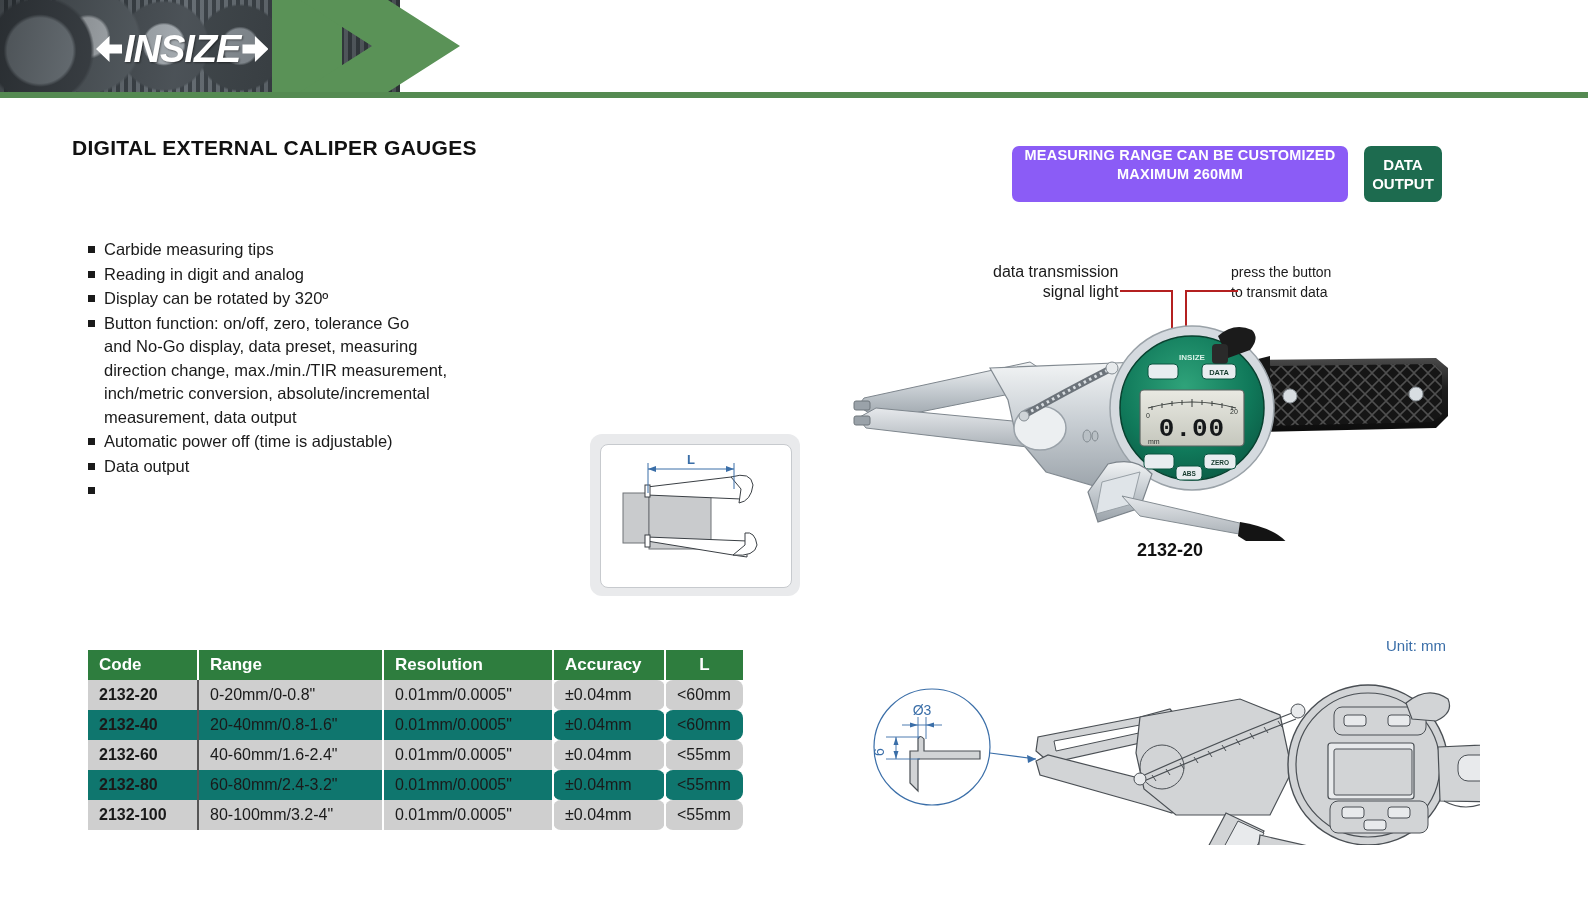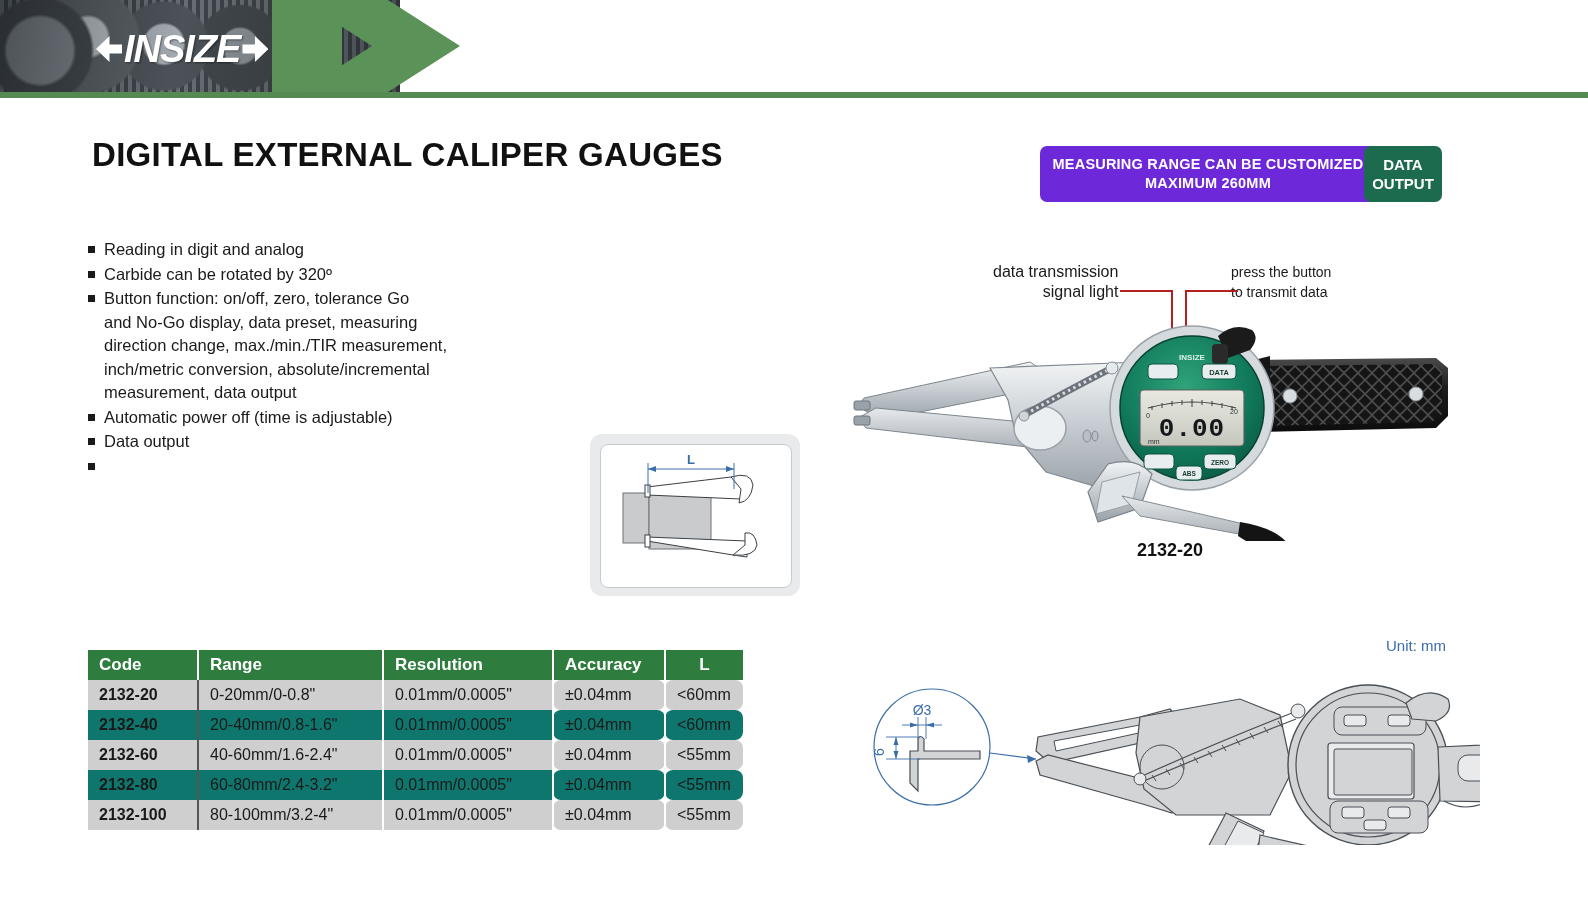--- a/index.html
+++ b/index.html
@@ -87,22 +87,22 @@
   .header-rule {
     position: absolute;
     left: 0; top: 92px;
     width: 1588px; height: 6px;
     background: #558a52;
   }
 
   
   .page-title {
     position: absolute;
-    left: 92px; top: 136px;
-    font-size: 33px;
+    left: 72px; top: 136px;
+    font-size: 21px;
     font-weight: bold;
     letter-spacing: .3px;
     color: #111111;
   }
 
   
   .features {
     position: absolute;
     left: 88px; top: 238px;
     width: 500px;
@@ -125,27 +125,26 @@
     color: #1a1a1a;
     white-space: pre-line;
   }
   .feature-text b { font-weight: bold; }
 
   
   .badge-range {
     position: absolute;
     left: 1012px; top: 146px;
     width: 336px; height: 56px;
-    background: #6d28d9;
+    background: #8b5cf6;
     border-radius: 7px;
     display: flex;
-    align-items: center;
+    align-items: flex-start;
     justify-content: center;
     text-align: center;
-    margin-left: 28px;
   }
   .badge-range span {
     color: #ffffff;
     font-size: 14.5px;
     font-weight: bold;
     line-height: 19px;
     letter-spacing: .2px;
     white-space: pre-line;
   }
   .badge-data {
@@ -293,25 +292,29 @@
     <div class="arrow-right"></div>
   </div>
 </div>
 <div class="header-rule"></div>
 
 <div class="page-title">DIGITAL EXTERNAL CALIPER GAUGES</div>
 
 <div class="features">
   <div class="feature-row">
     <div class="bullet-sq"></div>
-    <div class="feature-text">Reading in digit and analog</div>
+    <div class="feature-text">Carbide measuring tips</div>
   </div>
   <div class="feature-row">
     <div class="bullet-sq"></div>
-    <div class="feature-text">Carbide can be rotated by 320º</div>
+    <div class="feature-text">Reading in digit and analog</div>
+  </div>
+  <div class="feature-row">
+    <div class="bullet-sq"></div>
+    <div class="feature-text">Display can be rotated by 320º</div>
   </div>
   <div class="feature-row">
     <div class="bullet-sq"></div>
     <div class="feature-text">Button function: on/off, zero, tolerance Go
 and No-Go display, data preset, measuring
 direction change, max./min./TIR measurement,
 inch/metric conversion, absolute/incremental
 measurement, data output</div>
   </div>
   <div class="feature-row">

